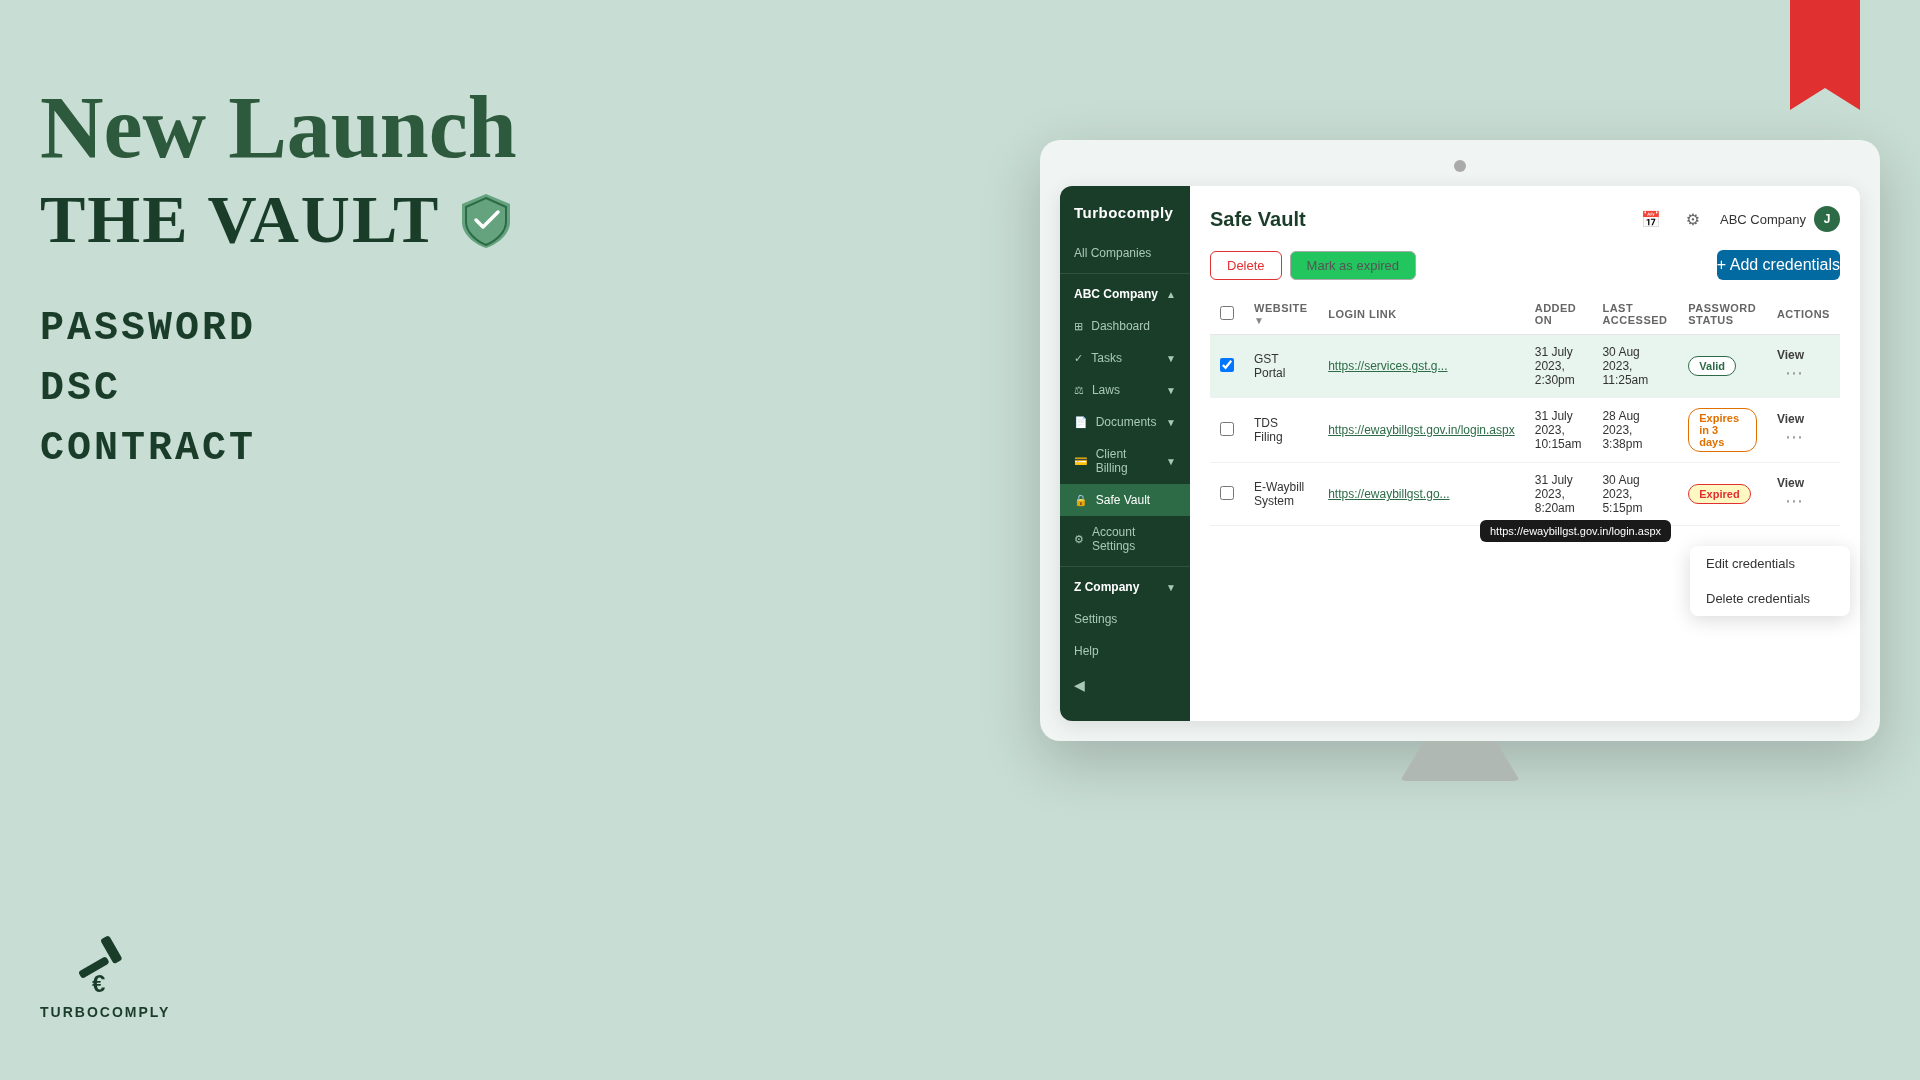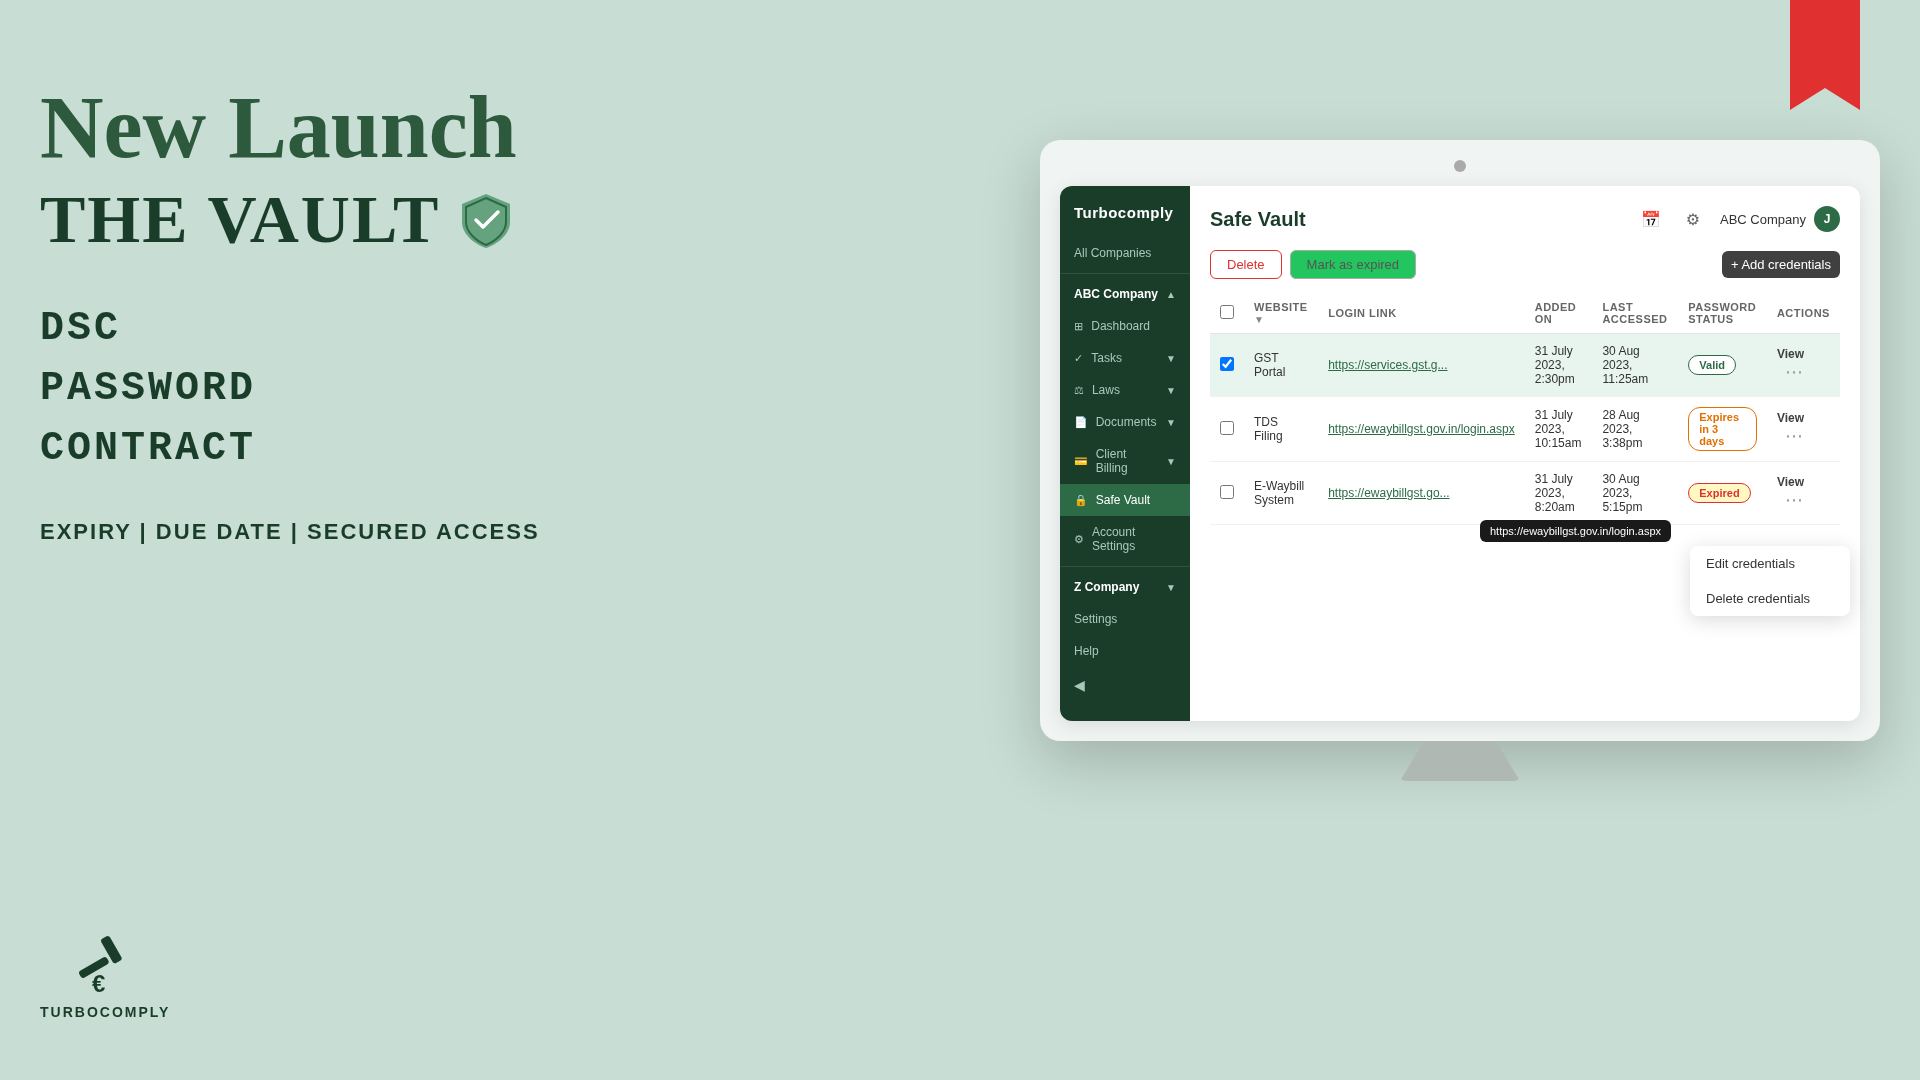--- a/index.html
+++ b/index.html
@@ -295,26 +295,26 @@
       border: 1.5px solid #aaa;
       background: #22c55e;
       color: #555;
       border-radius: 6px;
       font-size: 13px;
       cursor: pointer;
       font-weight: 500;
     }
 
     .btn-add-credentials {
-      padding: 6px 9px;
-      background: #404040;
+      padding: 6px 0;
+      background: #0369a1;
       color: white;
       border: none;
       border-radius: 6px;
-      font-size: 13px;
+      font-size: 16px;
       cursor: pointer;
       font-weight: 500;
     }
 
     
     .vault-table {
       width: 100%;
       border-collapse: collapse;
       font-size: 12px;
     }
@@ -454,25 +454,24 @@
     <span class="vault-text">THE VAULT</span>
     <div class="shield-icon-container">
       <svg viewBox="0 0 60 60" fill="none" xmlns="http://www.w3.org/2000/svg">
         <path d="M30 4 L54 14 L54 32 C54 44 42 54 30 58 C18 54 6 44 6 32 L6 14 Z" fill="#3a8a5a" opacity="0.7"></path>
         <path d="M30 8 L50 17 L50 32 C50 42 40 51 30 55 C20 51 10 42 10 32 L10 17 Z" fill="none" stroke="#2d6b46" stroke-width="2"></path>
         <path d="M20 30 L27 37 L42 22" stroke="white" stroke-width="3.5" stroke-linecap="round" stroke-linejoin="round"></path>
       </svg>
     </div>
   </div>
   <div class="features-list">
+    <div class="feature-item">Password</div>
     <div class="feature-item">Dsc</div>
-    <div class="feature-item">Password</div>
     <div class="feature-item">Contract</div>
   </div>
-  <div class="expiry-line">EXPIRY | DUE DATE | SECURED ACCESS</div>
 </div>
 
 <div class="logo-container">
   <div class="logo-icon">
     <svg viewBox="0 0 70 70" fill="none" xmlns="http://www.w3.org/2000/svg">
 
       <rect x="30" y="10" width="10" height="28" rx="3" fill="#1a3d2a" transform="rotate(-30 30 10)"></rect>
       <rect x="8" y="42" width="32" height="8" rx="3" fill="#1a3d2a" transform="rotate(-30 8 42)"></rect>
 
       <text x="22" y="62" font-size="24" font-weight="700" fill="#1a3d2a" font-family="Arial">€</text>

